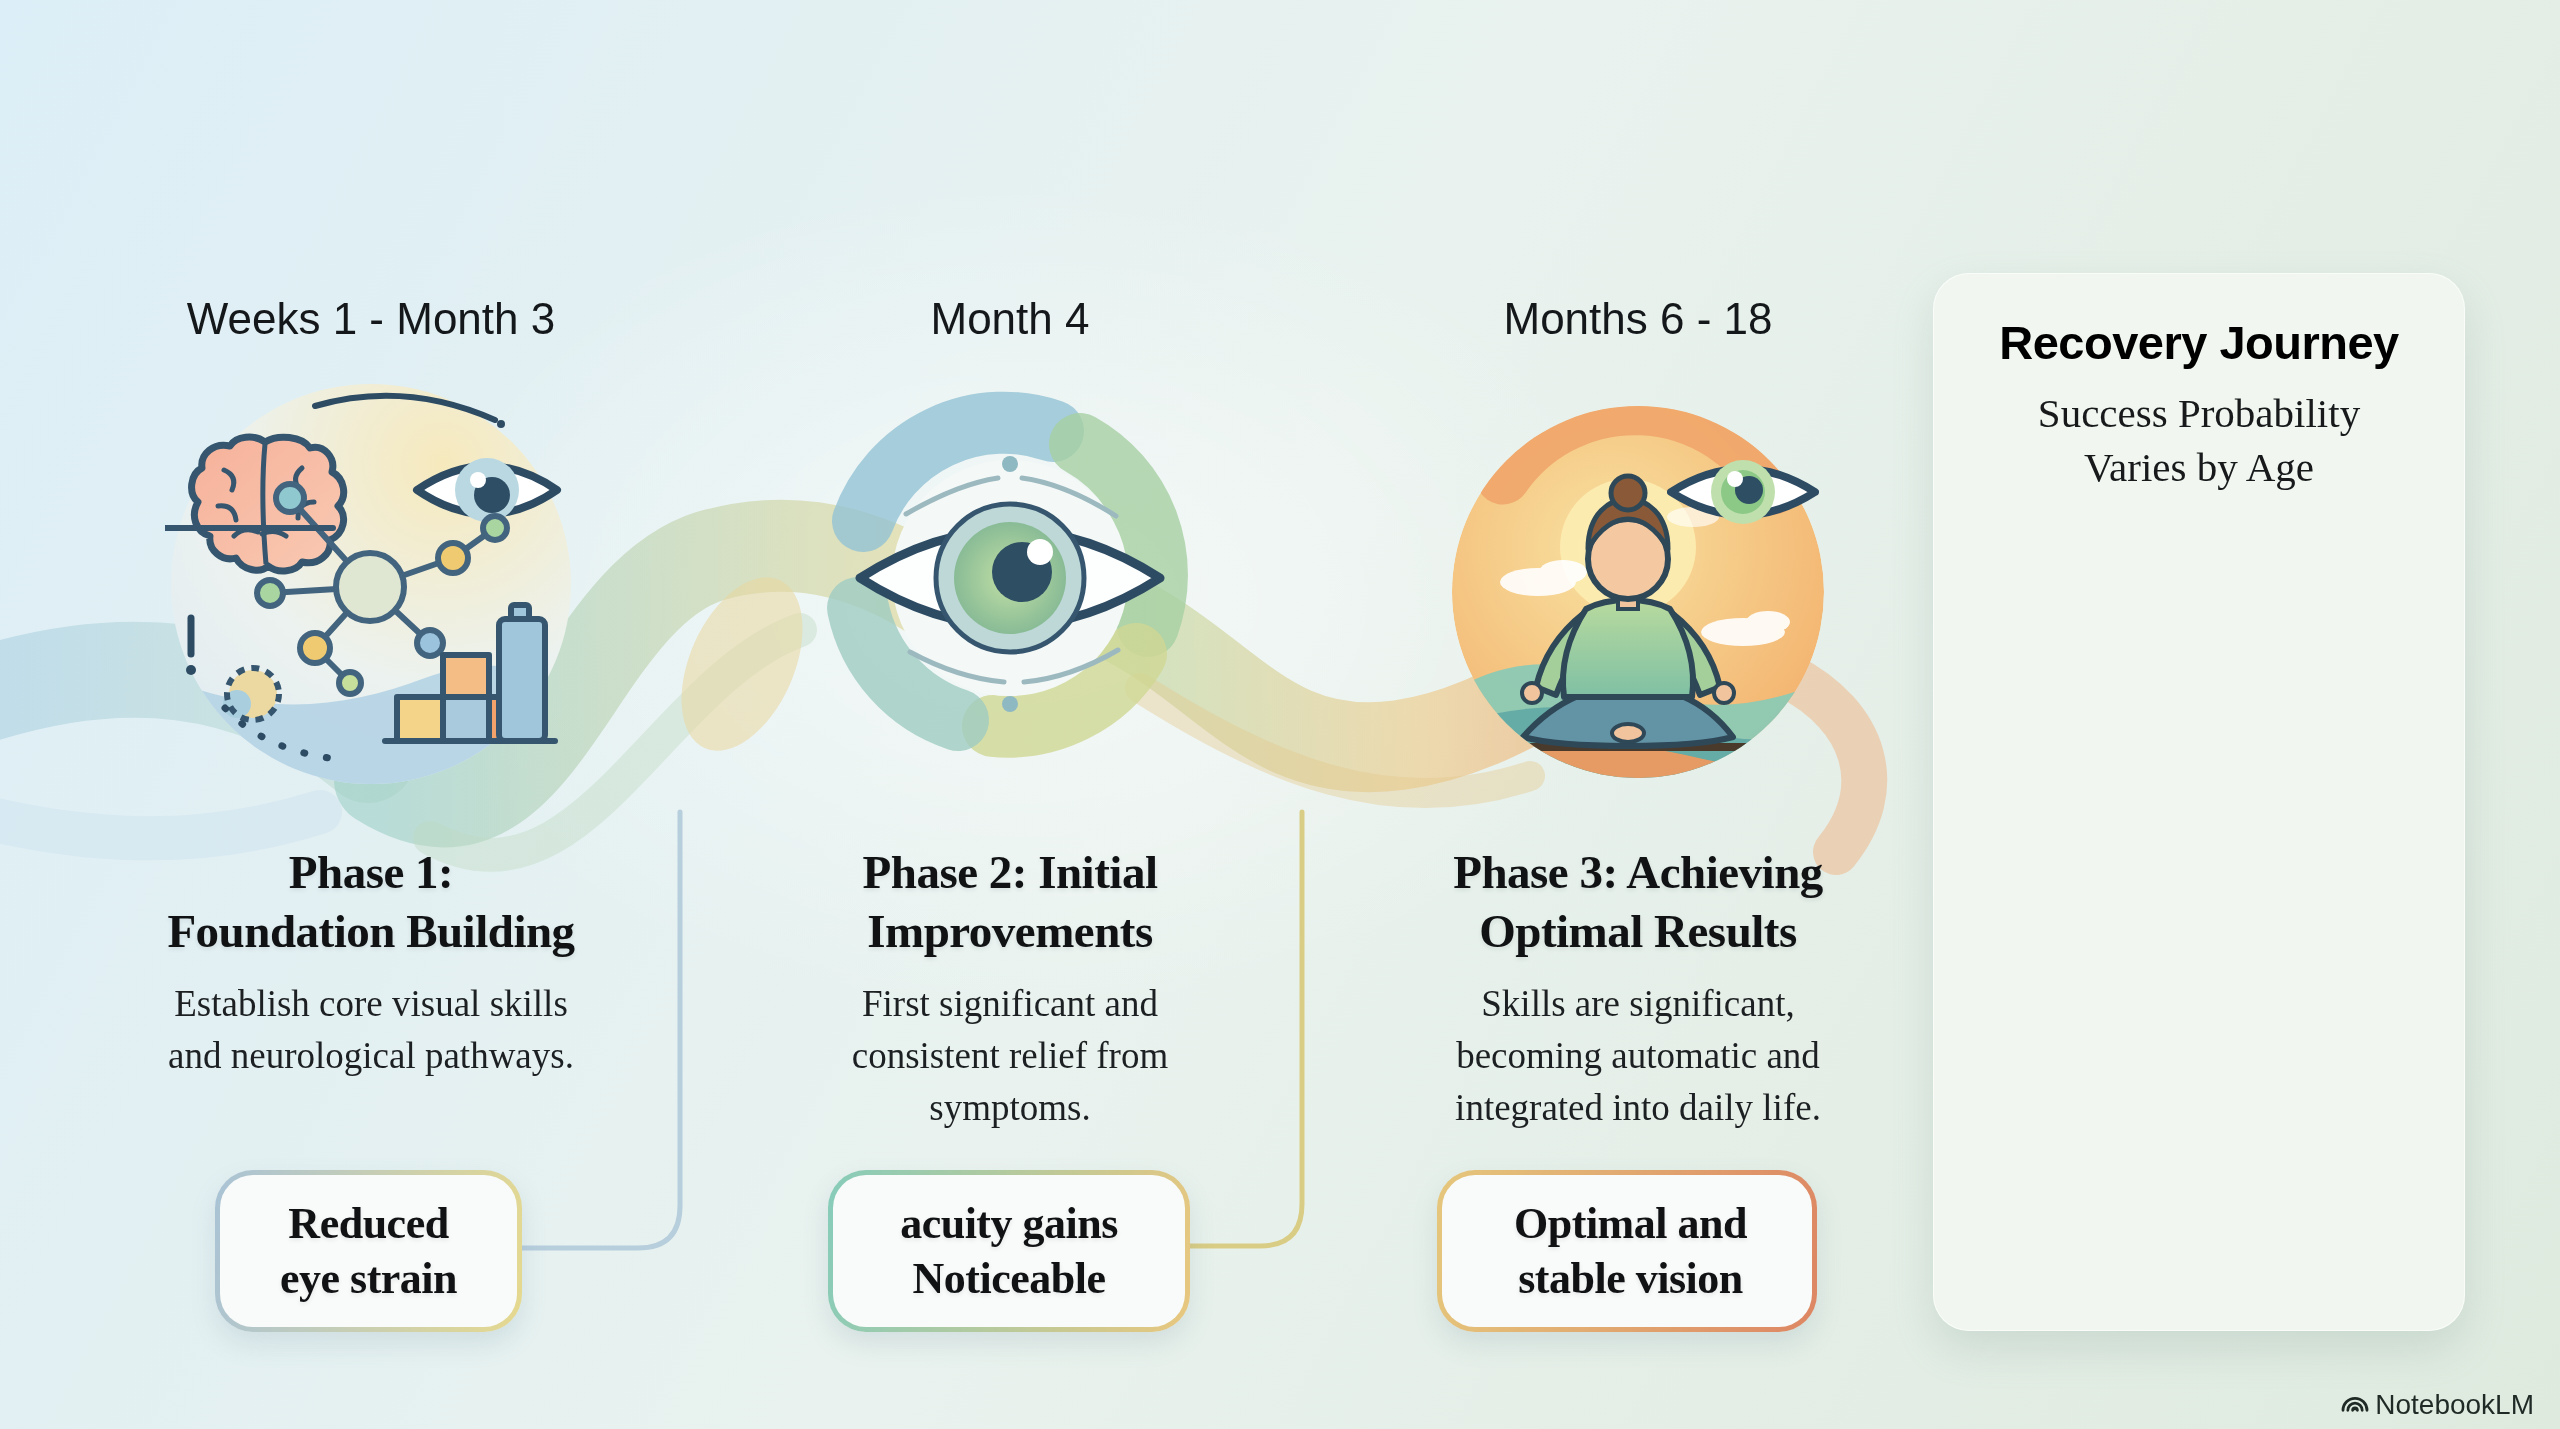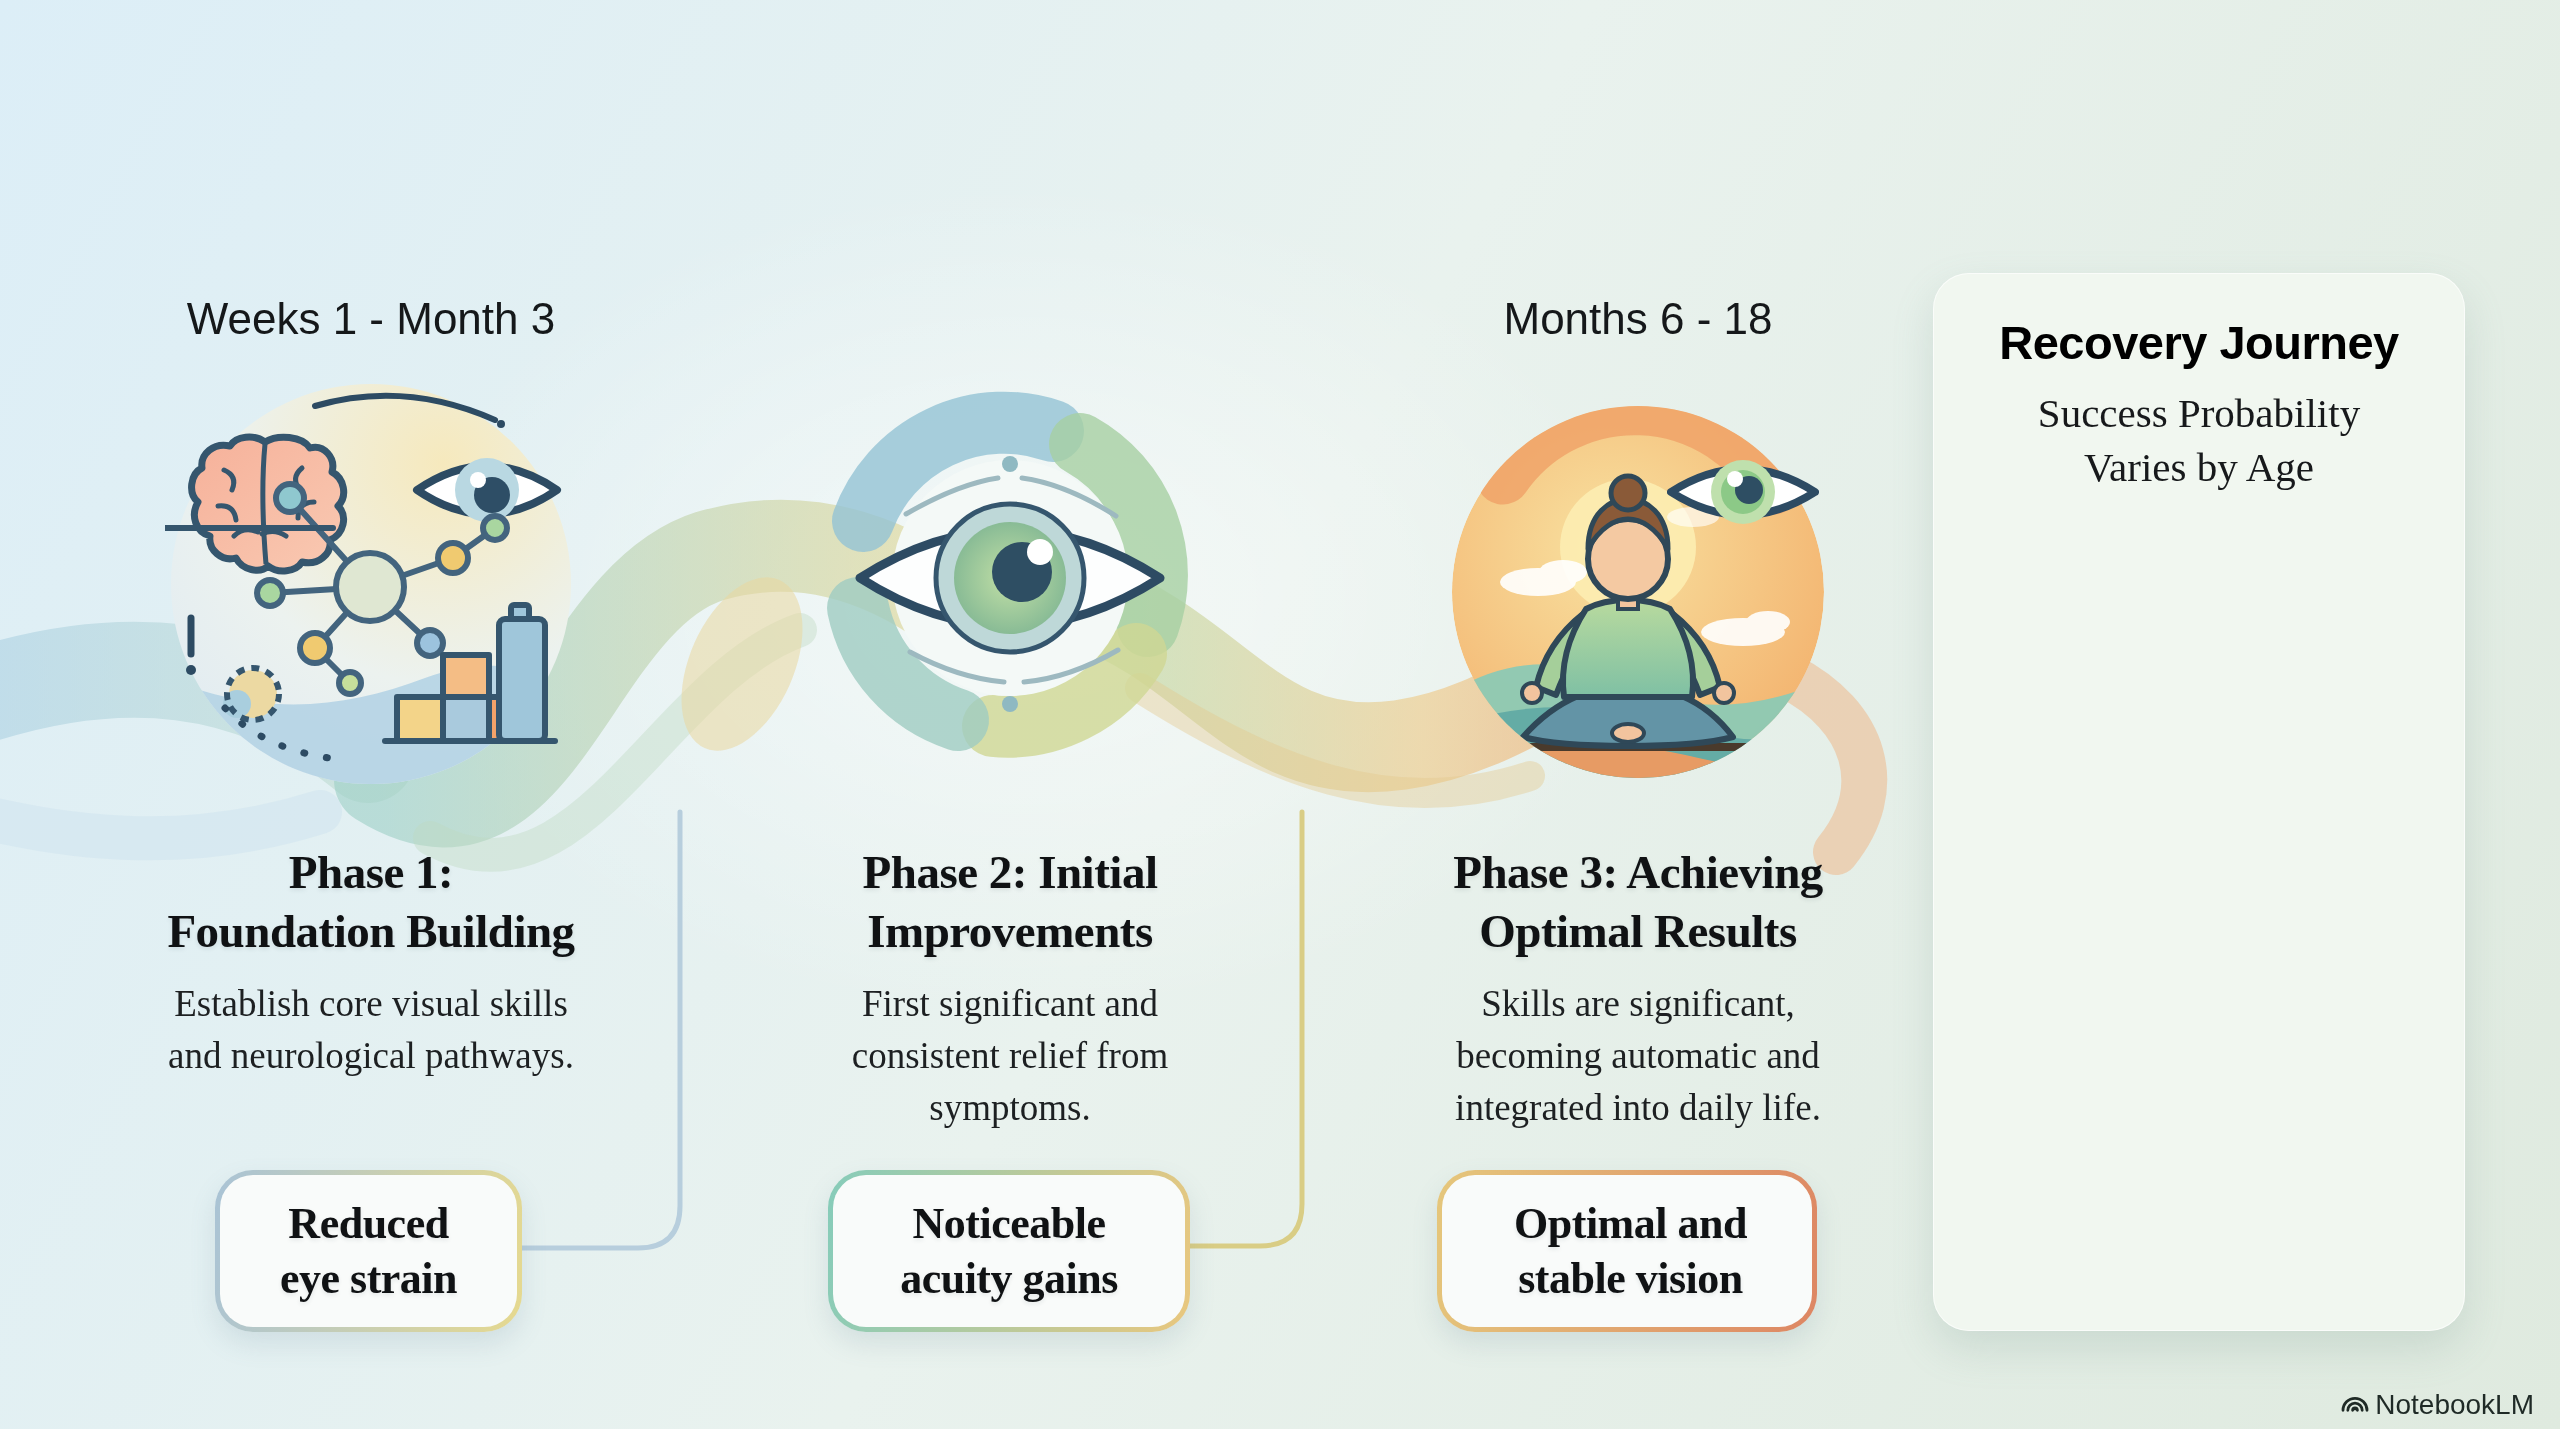--- a/index.html
+++ b/index.html
@@ -74,20 +74,21 @@
       <path d="M 1080 600 C 1220 650 1255 765 1400 745 C 1505 730 1565 665 1650 645" stroke="url(#rg3)" stroke-width="90" opacity=".6"></path>
       <path d="M 1140 688 C 1270 770 1390 822 1530 776" stroke="#e4c98c" stroke-width="30" opacity=".4"></path>
       <path d="M 1788 676 C 1866 716 1888 788 1836 852" stroke="#efae77" stroke-width="46" opacity=".45"></path>
       <path d="M 680 812 L 680 1206 Q 680 1248 638 1248 L 514 1248" stroke="#b7cedd" stroke-width="5"></path>
       <path d="M 1302 812 L 1302 1204 Q 1302 1246 1260 1246 L 1184 1246" stroke="#d9cd85" stroke-width="5"></path>
     </g>
   </svg>
 
 
   <div class="tl c-1">Weeks 1 - Month 3</div>
+  <div class="tl c-2">Month 4</div>
   <div class="tl c-3">Months 6 - 18</div>
 
   <div class="circle c1">
     <svg viewBox="0 0 412 412">
       <defs>
         <radialGradient id="c1bg" cx=".68" cy=".2" r="1">
           <stop offset="0" stop-color="#f6e9bd"></stop>
             <stop offset=".55" stop-color="#ecf2ef"></stop>
             <stop offset="1" stop-color="#dfeaf2"></stop>
         </radialGradient>
@@ -275,22 +276,22 @@
     <span>Skills are significant,</span>
     <span>becoming automatic and</span>
     <span>integrated into daily life.</span>
   </div>
 
   <div class="outcome ob1" style="background: linear-gradient(rgb(249, 251, 250), rgb(249, 251, 250)) padding-box padding-box, linear-gradient(100deg, rgb(169, 195, 214), rgb(230, 217, 143)) border-box border-box;">
     <span>Reduced</span>
     <span>eye strain</span>
   </div>
   <div class="outcome ob2" style="background: linear-gradient(rgb(249, 251, 250), rgb(249, 251, 250)) padding-box padding-box, linear-gradient(100deg, rgb(134, 204, 186), rgb(233, 199, 126)) border-box border-box;">
+    <span>acuity gains</span>
     <span>Noticeable</span>
-    <span>acuity gains</span>
   </div>
   <div class="outcome ob3" style="background: linear-gradient(rgb(249, 251, 250), rgb(249, 251, 250)) padding-box padding-box, linear-gradient(100deg, rgb(229, 199, 124), rgb(221, 134, 99)) border-box border-box; padding-left: 7px;">
     <span>Optimal and</span>
     <span>stable vision</span>
   </div>
 
   <aside class="panel">
     <div class="panel-title">Recovery Journey</div>
     <div class="panel-sub">
       <span>Success Probability</span>

